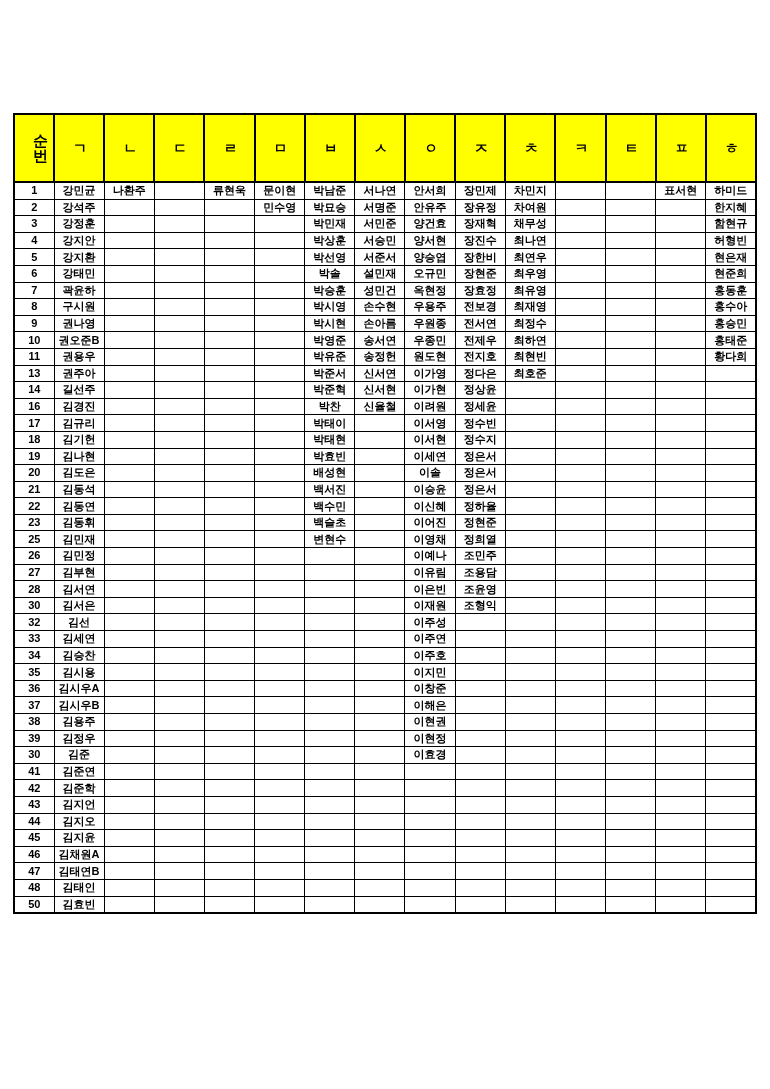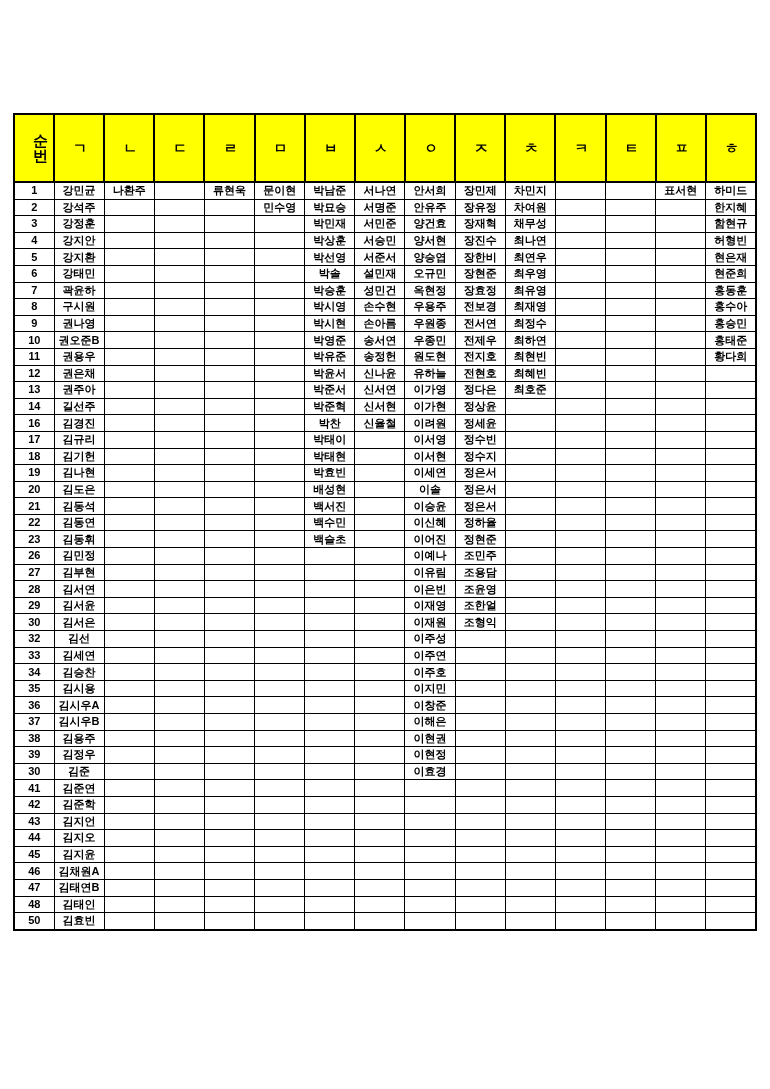--- a/index.html
+++ b/index.html
@@ -275,37 +275,20 @@
           <td>송정헌</td>
           <td>원도현</td>
           <td>전지호</td>
           <td>최현빈</td>
           <td></td>
           <td></td>
           <td></td>
           <td>황다희</td>
         </tr>
         <tr>
-          <td>12</td>
-          <td>권은채</td>
-          <td></td>
-          <td></td>
-          <td></td>
-          <td></td>
-          <td>박윤서</td>
-          <td>신나윤</td>
-          <td>유하늘</td>
-          <td>전현호</td>
-          <td>최혜빈</td>
-          <td></td>
-          <td></td>
-          <td></td>
-          <td></td>
-        </tr>
-        <tr>
           <td>13</td>
           <td>권주아</td>
           <td></td>
           <td></td>
           <td></td>
           <td></td>
           <td>박준서</td>
           <td>신서연</td>
           <td>이가영</td>
           <td>정다은</td>
@@ -462,20 +445,37 @@
           <td></td>
           <td>이어진</td>
           <td>정현준</td>
           <td></td>
           <td></td>
           <td></td>
           <td></td>
           <td></td>
         </tr>
         <tr>
+          <td>25</td>
+          <td>김민재</td>
+          <td></td>
+          <td></td>
+          <td></td>
+          <td></td>
+          <td>변현수</td>
+          <td></td>
+          <td>이영채</td>
+          <td>정희열</td>
+          <td></td>
+          <td></td>
+          <td></td>
+          <td></td>
+          <td></td>
+        </tr>
+        <tr>
           <td>26</td>
           <td>김민정</td>
           <td></td>
           <td></td>
           <td></td>
           <td></td>
           <td></td>
           <td></td>
           <td>이예나</td>
           <td>조민주</td>
@@ -506,37 +506,20 @@
           <td>28</td>
           <td>김서연</td>
           <td></td>
           <td></td>
           <td></td>
           <td></td>
           <td></td>
           <td></td>
           <td>이은빈</td>
           <td>조윤영</td>
-          <td></td>
-          <td></td>
-          <td></td>
-          <td></td>
-          <td></td>
-        </tr>
-        <tr>
-          <td>29</td>
-          <td>김서윤</td>
-          <td></td>
-          <td></td>
-          <td></td>
-          <td></td>
-          <td></td>
-          <td></td>
-          <td>이재영</td>
-          <td>조한얼</td>
           <td></td>
           <td></td>
           <td></td>
           <td></td>
           <td></td>
         </tr>
         <tr>
           <td>30</td>
           <td>김서은</td>
           <td></td>

